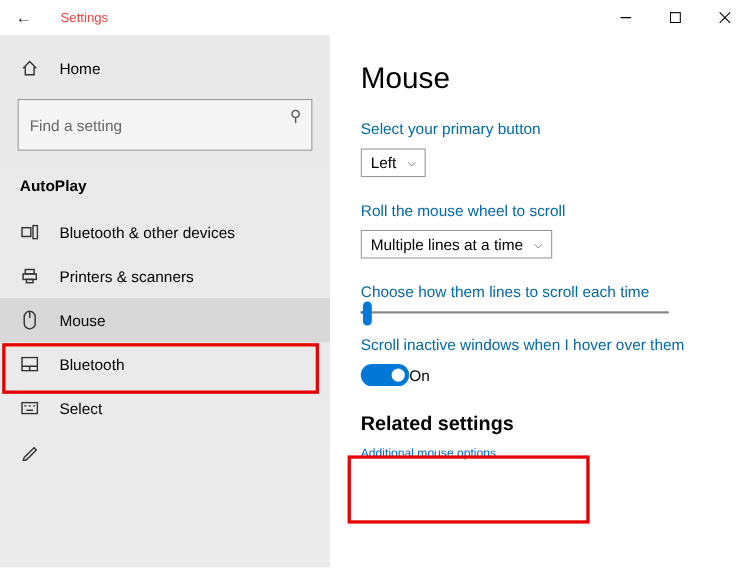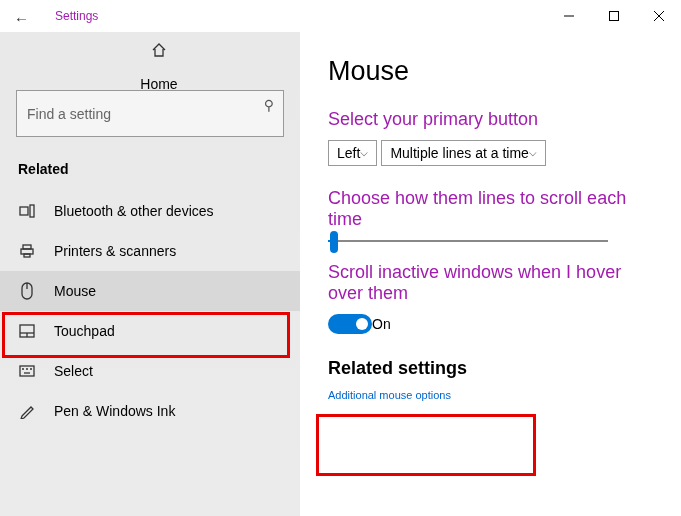--- a/index.html
+++ b/index.html
@@ -1,41 +1,41 @@
 <!DOCTYPE html>
 <html><head>
 <meta charset="utf-8">
 <style>
   * { box-sizing: border-box; margin: 0; padding: 0; font-family: "Segoe UI", Arial, sans-serif; }
   body { width: 681px; height: 516px; background: #fff; overflow: hidden; position: relative; }
   .window { width: 681px; height: 516px; display: flex; flex-direction: column; }
   .titlebar { height: 32px; display: flex; align-items: center; justify-content: space-between; padding-left: 6px; }
   .titlebar-left { display: flex; align-items: center; gap: 18px; }
   .back-arrow { font-size: 15px; color: #333; padding: 0 8px; cursor: pointer; }
-  .titlebar-title { font-size: 12px; color: #a21caf; }
+  .titlebar-title { font-size: 12px; color: #ef4444; }
   .win-controls { display: flex; }
   .win-btn { width: 45px; height: 30px; display: flex; align-items: center; justify-content: center; font-size: 13px; color: #000; cursor: pointer; }
   .win-btn svg { stroke: #000; fill: none; }
   .body { flex: 1; display: flex; }
   .sidebar { width: 300px; background: linear-gradient(180deg, #e9e9e9, #ebebeb); padding-top: 10px; position: relative; }
   .home-row, .nav-item { display: flex; align-items: center; gap: 18px; height: 40px; padding-left: 18px; font-size: 14px; color: #000; cursor: pointer; }
-  .home-row { margin-bottom: 8px; flex-direction: column; }
+  .home-row { margin-bottom: 8px; }
   .search-wrap { margin: 0 16px 18px 16px; position: relative; }
   .search-input { width: 100%; height: 47px; background: #f7f7f7cc; border: 1px solid #999; padding: 0 30px 0 10px; font-size: 14px; color: #333; }
   .search-input::placeholder { color: #666; }
   .search-icon { position: absolute; right: 10px; top: 7px; color: #555; font-size: 14px; }
   .group-title { font-size: 14px; font-weight: 600; padding: 6px 18px 14px 18px; }
   .nav-item.selected { background: #d8d8d8; }
   .nav-icon { width: 18px; display: flex; justify-content: center; color: #333; }
   .nav-icon svg { stroke: #333; fill: none; stroke-width: 1.3; }
   .highlight-red-1 { position: absolute; border: 3px solid #e60000; pointer-events: none; left: 2px; top: 280px; width: 288px; height: 46px; }
   .main { flex: 1; padding: 24px 28px 0 28px; position: relative; }
   .page-title { font-size: 27px; font-weight: 400; margin-bottom: 22px; }
-  .setting-label { font-size: 18px; color: #a21caf; margin-bottom: 10px; }
-  .select-box { display: inline-flex; align-items: center; border: 1px solid #999; padding: 4px 8px; font-size: 14px; cursor: pointer; margin-bottom: 22px; }
+  .setting-label { font-size: 14px; color: #0369a1; margin-bottom: 10px; }
+  .select-box { display: inline-flex; align-items: center; border: 1px solid #999; padding: 4px 8px; font-size: 14px; gap: 10px; cursor: pointer; margin-bottom: 22px; }
   .select-box .chev { font-size: 10px; color: #555; }
   .slider-wrap { margin: 2px 0 20px 0; width: 280px; }
   .slider-track { height: 2px; background: #888; position: relative; }
   .slider-fill { position: absolute; left: 0; top: 0; height: 2px; width: 6px; background: #0078d7; }
   .slider-thumb { position: absolute; left: 2px; top: -9px; width: 8px; height: 22px; background: #0078d7; border-radius: 4px; }
   .toggle-row { display: flex; align-items: center; margin-bottom: 24px; }
   .toggle { width: 44px; height: 20px; background: #0078d7; border-radius: 10px; position: relative; cursor: pointer; }
   .toggle-knob { width: 12px; height: 12px; background: #fff; border-radius: 50%; position: absolute; right: 4px; top: 4px; }
   .toggle-label { font-size: 14px; }
   .related-title { font-size: 18px; font-weight: 600; margin-bottom: 10px; }
@@ -78,21 +78,21 @@
             <svg width="16" height="16" viewBox="0 0 16 16">
               <path d="M2 8 L8 2 L14 8 M4 7 V14 H12 V7"></path>
             </svg>
           </span>
         <span>Home</span>
       </div>
       <div class="search-wrap">
         <input class="search-input" placeholder="Find a setting" style="">
         <span class="search-icon">⚲</span>
       </div>
-      <div class="group-title">Related</div>
+      <div class="group-title">AutoPlay</div>
 
       <div class="nav-item">
         <span class="nav-icon">
             <svg width="16" height="14" viewBox="0 0 16 14">
               <rect x="1" y="3" width="8" height="8"></rect>
               <rect x="11" y="1" width="4" height="12"></rect>
             </svg>
           </span>
         <span>Bluetooth &amp; other devices</span>
       </div>
@@ -116,55 +116,55 @@
         <span>Mouse</span>
       </div>
       <div class="nav-item">
         <span class="nav-icon">
             <svg width="16" height="14" viewBox="0 0 16 14">
               <rect x="1" y="1" width="14" height="12"></rect>
               <line x1="1" y1="9" x2="15" y2="9"></line>
               <line x1="8" y1="9" x2="8" y2="13"></line>
             </svg>
           </span>
-        <span>Touchpad</span>
+        <span>Bluetooth</span>
       </div>
       <div class="nav-item">
         <span class="nav-icon">
             <svg width="16" height="12" viewBox="0 0 16 12">
               <rect x="1" y="1" width="14" height="10"></rect>
               <line x1="3" y1="4" x2="5" y2="4"></line>
               <line x1="7" y1="4" x2="9" y2="4"></line>
               <line x1="11" y1="4" x2="13" y2="4"></line>
               <line x1="5" y1="8" x2="11" y2="8"></line>
             </svg>
           </span>
         <span>Select</span>
       </div>
       <div class="nav-item">
         <span class="nav-icon">
             <svg width="16" height="16" viewBox="0 0 16 16">
               <path d="M3 13 L12 4 L14 6 L5 15 L2 16 Z"></path>
             </svg>
           </span>
-        <span>Pen &amp; Windows Ink</span>
       </div>
 
       <div class="highlight-red-1"></div>
     </div>
 
     <div class="main">
       <div class="page-title">Mouse</div>
 
       <div class="setting-label">Select your primary button</div>
       <div class="select-box">
         <span>Left</span>
         <span class="chev">⌵</span>
       </div>
 
+      <div class="setting-label">Roll the mouse wheel to scroll</div>
       <div class="select-box">
         <span>Multiple lines at a time</span>
         <span class="chev">⌵</span>
       </div>
 
       <div class="setting-label">Choose how them lines to scroll each time</div>
       <div class="slider-wrap">
         <div class="slider-track">
           <div class="slider-fill"></div>
           <div class="slider-thumb"></div>

